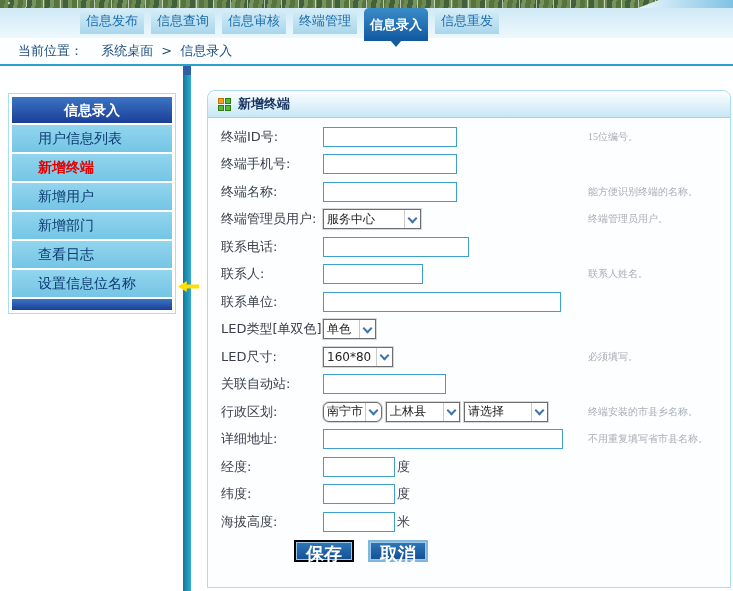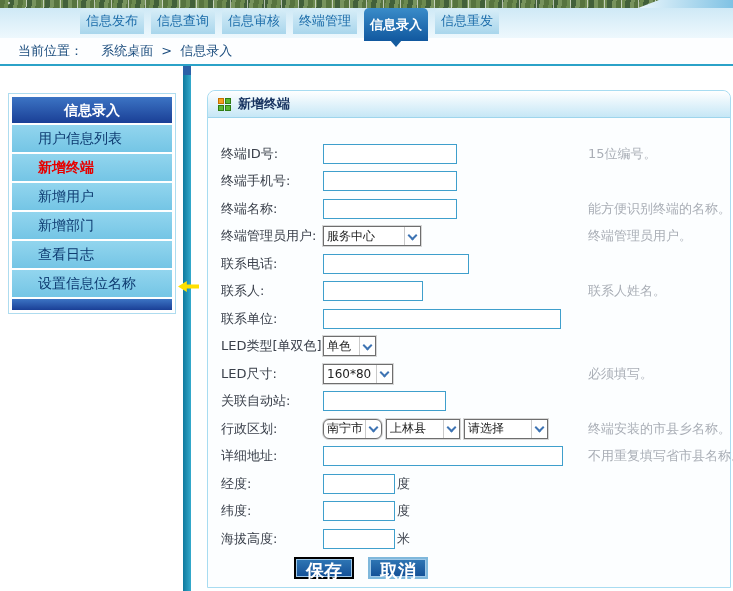--- a/index.html
+++ b/index.html
@@ -57,30 +57,30 @@
   
   #panel{position:absolute;left:207px;top:90px;width:524px;height:498px;background:#fcfeff;
     border:1px solid #a8dcf1;border-radius:8px 8px 0 0;box-sizing:border-box;}
   .panel-header{height:26px;display:flex;align-items:center;padding-left:10px;
     background:linear-gradient(#ffffff,#c6e7f6);border-bottom:1px solid #9ed5ec;border-radius:8px 8px 0 0;}
   .grid-icon{width:13px;height:13px;display:grid;grid-template-columns:6px 6px;grid-template-rows:6px 6px;gap:1px;}
   .grid-icon i{display:block;background:#58b832;border:1px solid #2e7d14;box-sizing:border-box;}
   .grid-icon i.orange{background:#f0a020;border-color:#c87000;}
   .panel-title{margin-left:7px;font-size:13px;font-weight:bold;color:#16325f;}
 
-  .form{padding-top:22px;}
+  .form{padding-top:5px;}
   .row{position:relative;height:27.5px;display:flex;align-items:center;padding-left:13px;
     font-size:13px;color:#3a404b;}
   .lbl{width:102px;flex-shrink:0;white-space:nowrap;}
   .txt{height:20px;box-sizing:border-box;border:1px solid #3f9fcc;background:#fff;
     font-size:12px;padding:0 2px;font-family:inherit;}
   .w134{width:134px;} .w100{width:100px;} .w146{width:146px;} .w238{width:238px;}
   .w123{width:123px;} .w240{width:240px;} .w72{width:72px;}
   .unit{margin-left:2px;}
-  .hint{position:absolute;left:380px;color:#a9aeb6;font-size:13px;white-space:nowrap;}
+  .hint{position:absolute;left:380px;color:#a9aeb6;font-size:10px;white-space:nowrap;font-family:Liberation Serif, serif;}
 
   .sel{display:inline-flex;align-items:center;justify-content:space-between;height:20px;
     box-sizing:border-box;border:1px solid #6e6e6e;box-shadow:0 0 0 1px #d7d7d7;background:#fff;
     padding-left:3px;font-size:12px;color:#222;cursor:pointer;margin-right:4px;}
   .sw98{width:98px;} .sw53{width:53px;} .sw70{width:70px;} .sw59{width:59px;border-radius:6px;} .sw74{width:74px;} .sw84{width:84px;}
   .chev{width:15px;align-self:stretch;border-left:1px solid #c9c9c9;display:flex;align-items:center;justify-content:center;}
   .chev::before{content:"";width:5px;height:5px;border-right:2px solid #3f74b3;border-bottom:2px solid #3f74b3;
     transform:rotate(45deg);margin-top:-2px;}
 
   .btn-row{margin-top:4px;padding-left:86px;display:flex;gap:14px;}

